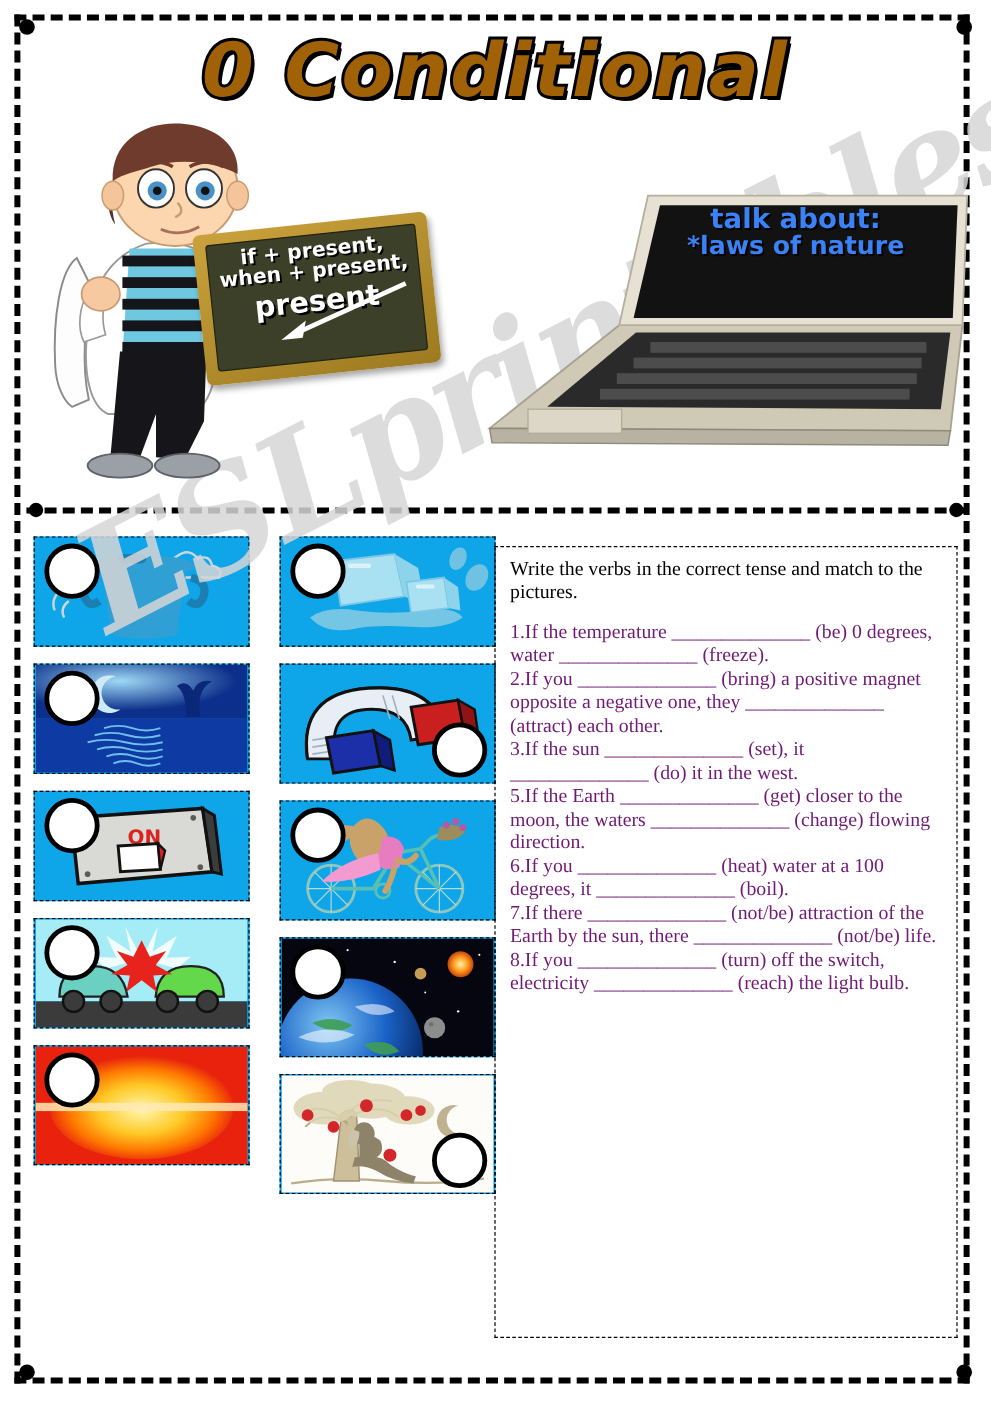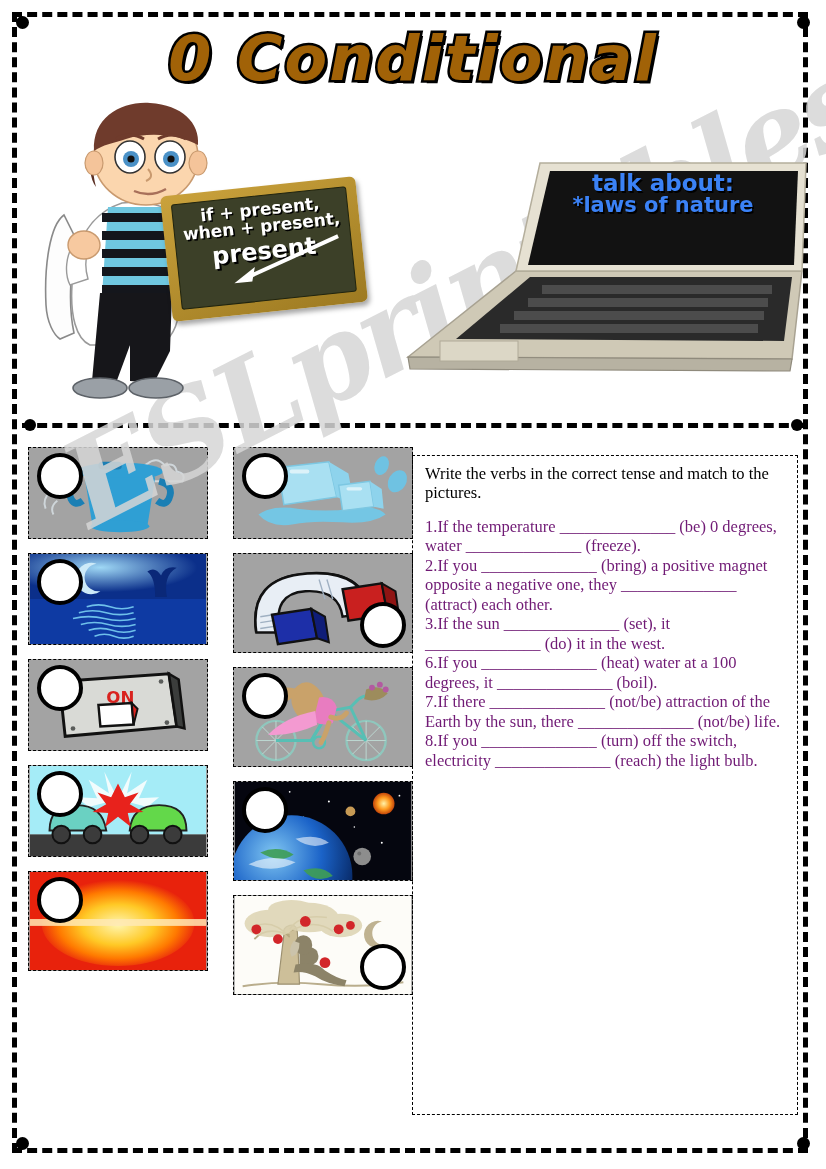--- a/index.html
+++ b/index.html
@@ -89,21 +89,21 @@
   }
   .col1{left:28px;}
   .col2{left:233px;}
 
   .card{
     position:relative;
     width:180px;height:92px;
     border:1px dashed #000;
     box-sizing:border-box;
     margin-bottom:14px;
-    background:#a3a3a3;
+    background:#0ea5e9;
     overflow:hidden;
   }
   .card.tall{height:100px;}
   .circle{
     position:absolute;
     width:38px;height:38px;border-radius:50%;
     border:4px solid #000;background:#fff;
     z-index:4;
   }
   .circle.tl{left:8px;top:5px;}
@@ -483,18 +483,19 @@
       </svg>
       <div class="circle br"></div>
     </div>
   </div>
 
   <div class="textbox">
     <p class="instruction">Write the verbs in the correct tense and match to the pictures.</p>
     <p class="item">1.If the temperature ______________ (be) 0 degrees, water ______________ (freeze).</p>
     <p class="item">2.If you ______________ (bring) a positive magnet opposite a negative one, they ______________ (attract) each other.</p>
     <p class="item">3.If the sun ______________ (set), it ______________ (do) it in the west.</p>
+    <p class="item">5.If the Earth ______________ (get) closer to the moon, the waters ______________ (change) flowing direction.</p>
     <p class="item">6.If you ______________ (heat) water at a 100 degrees, it ______________ (boil).</p>
     <p class="item">7.If there ______________ (not/be) attraction of the Earth by the sun, there ______________ (not/be) life.</p>
     <p class="item">8.If you ______________ (turn) off the switch, electricity ______________ (reach) the light bulb.</p>
   </div>
 
 </div>
 
 </body></html>

